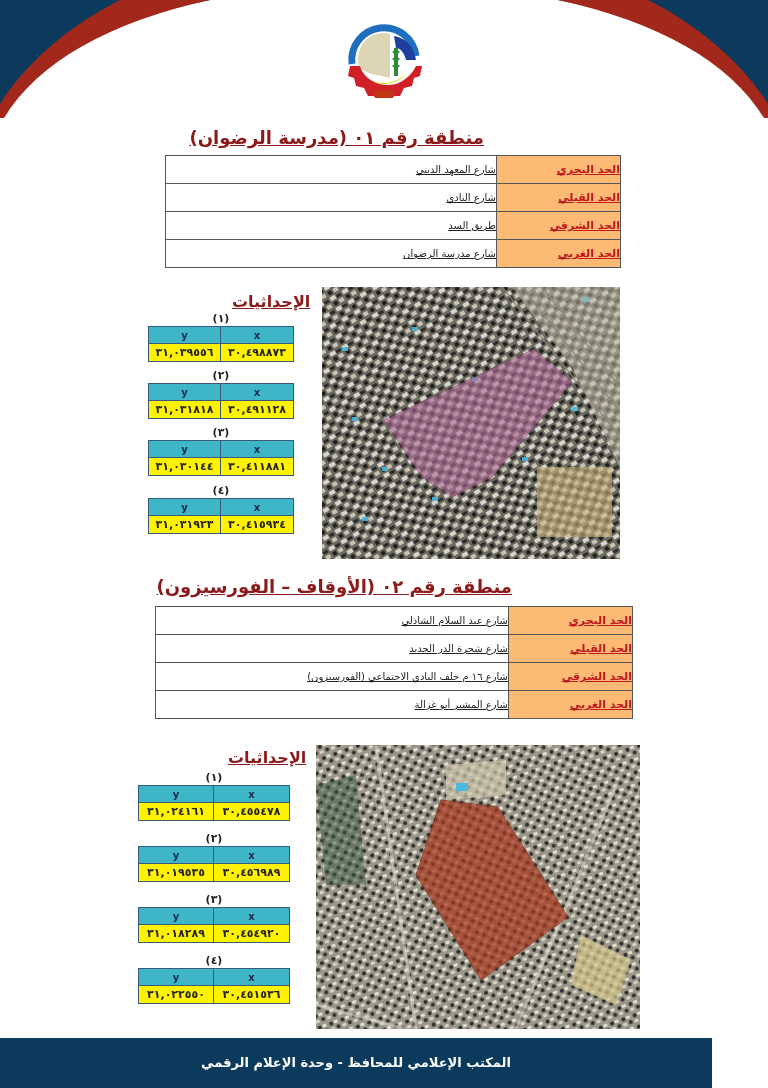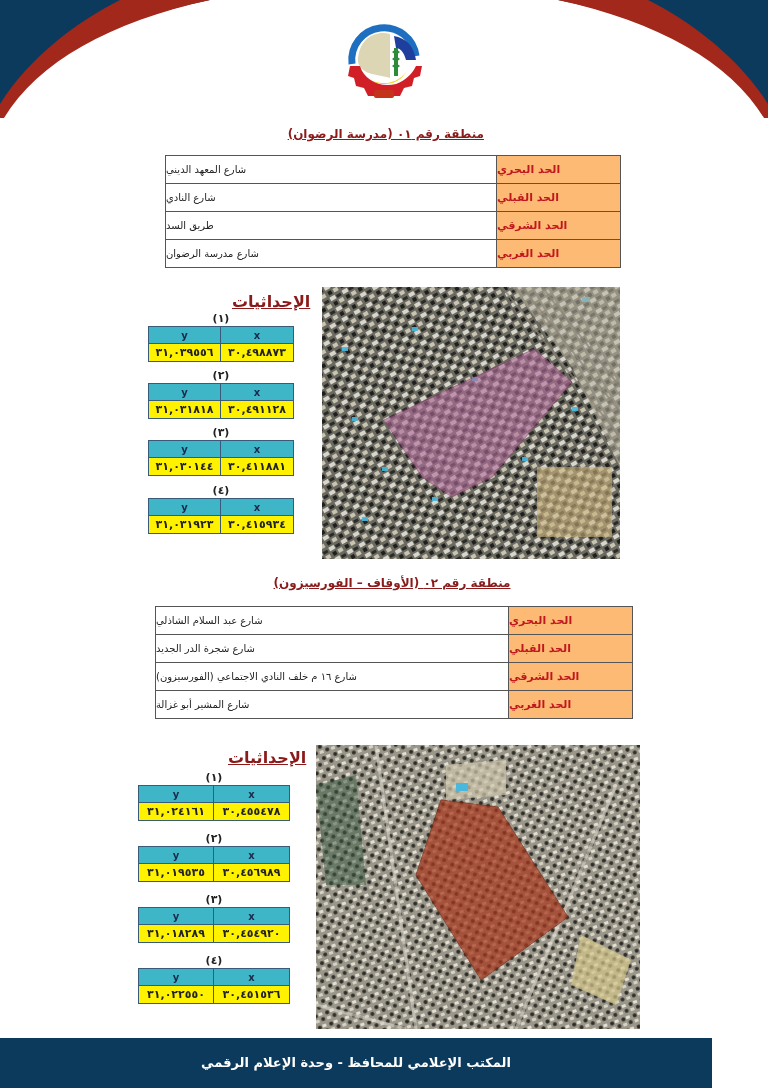--- a/index.html
+++ b/index.html
@@ -1,21 +1,21 @@
 <!DOCTYPE html>
 <html><head>
 <meta charset="utf-8">
 <style>
   * { box-sizing: border-box; margin: 0; padding: 0; }
   body { width: 768px; height: 1088px; background: #fff; position: relative; overflow: hidden; font-family: "DejaVu Sans", sans-serif; }
   .header-bg { position: absolute; left: 0; top: 0; width: 768px; height: 130px; overflow: hidden; }
   .logo { position: absolute; left: 340px; top: 16px; width: 88px; height: 88px; }
-  .section-title { position: absolute; font-weight: bold; font-size: 12px; color: #8b1a1a; text-decoration: underline; direction: rtl; text-align: center; white-space: nowrap; }
+  .section-title { position: absolute; font-weight: bold; font-size: 18px; color: #8b1a1a; text-decoration: underline; direction: rtl; text-align: center; white-space: nowrap; }
   .bounds-table { position: absolute; border: 1.5px solid #555; border-collapse: collapse; direction: rtl; }
-  .bounds-table td { border: 1.5px solid #555; height: 28px; font-size: 10px; text-align: left; }
+  .bounds-table td { border: 1.5px solid #555; height: 28px; font-size: 10px; text-align: right; text-decoration: underline; }
   .bounds-table td.label { background: #fdba74; color: #c0181f; font-weight: bold; font-size: 11px; width: 124px; }
   .bounds-table td.value { background: #fff; color: #222; }
   .coords-title { position: absolute; font-weight: bold; font-size: 16px; color: #8b1a1a; text-decoration: underline; direction: rtl; }
   .coord-block { position: absolute; width: 146px; }
   .coord-index { text-align: center; font-size: 11px; font-weight: bold; color: #222; height: 14px; line-height: 14px; }
   .coord-grid { display: grid; grid-template-columns: 1fr 1fr; border: 1.5px solid #3a5a7a; }
   .coord-grid div { height: 17px; line-height: 17px; text-align: center; font-size: 10px; border-right: 1px solid #3a5a7a; }
   .coord-grid div:nth-child(2n) { border-right: none; }
   .coord-grid .h { background: #3fb6c8; color: #1a2a4a; font-weight: bold; border-bottom: 1px solid #3a5a7a; }
   .coord-grid .v { background: #fff200; color: #222; font-weight: bold; font-size: 11px; }

